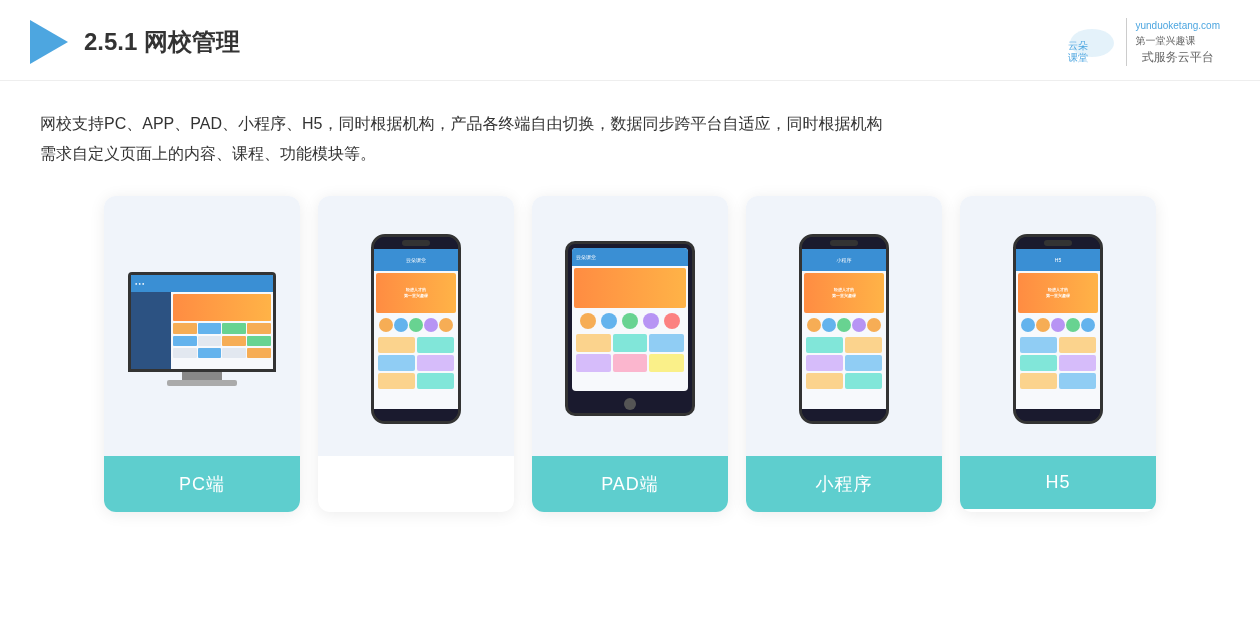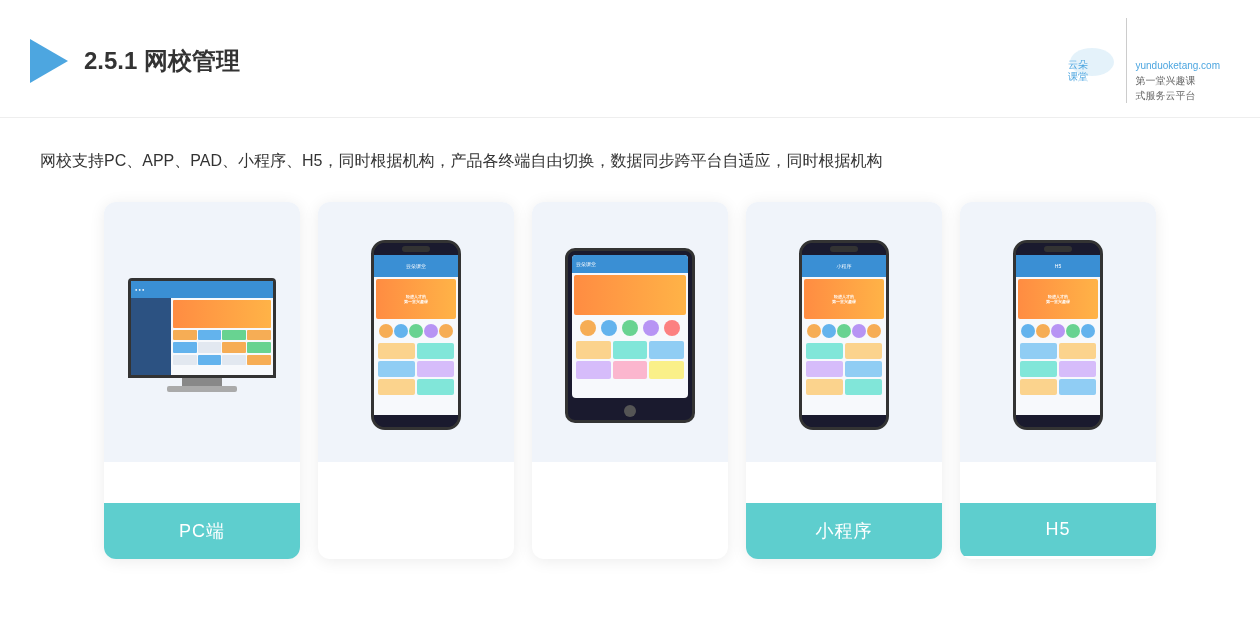--- a/index.html
+++ b/index.html
@@ -88,21 +88,20 @@
     }
 
     .card {
       background: #fff;
       border-radius: 12px;
       box-shadow: 0 2px 16px rgba(0,0,0,0.08);
       width: 196px;
       overflow: hidden;
       display: flex;
       flex-direction: column;
-      gap: 41px;
     }
 
     .card-img-area {
       background: #f0f4fa;
       height: 260px;
       display: flex;
       align-items: center;
       justify-content: center;
       padding: 20px 14px 14px 14px;
     }
@@ -437,29 +436,30 @@
 
         <svg width="52" height="42" viewBox="0 0 52 42">
 
           <ellipse cx="26" cy="22" rx="22" ry="14" fill="#4da6e0" opacity="0.15"></ellipse>
 
           <text x="2" y="28" font-size="10" fill="#4da6e0" font-family="Arial">云朵</text>
           <text x="2" y="40" font-size="10" fill="#4da6e0" font-family="Arial">课堂</text>
         </svg>
       </div>
       <div class="logo-text-block">
-        <span style="font-size:10px;color:#4da6e0;margin-top:40px;">yunduoketang.com</span>
+        <span style="font-size:10px;color:#4da6e0;">yunduoketang.com</span>
         <span style="font-size:10px;color:#666;">第一堂兴趣课</span>
-        <span style="font-size:10px;color:#666;">式服务云平台</span>
+        <span style="font-size:12px;color:#666;text-align:center;">式服务云平台</span>
       </div>
     </div>
   </div>
 
   <div class="description">
     <p>网校支持PC、APP、PAD、小程序、H5，同时根据机构，产品各终端自由切换，数据同步跨平台自适应，同时根据机构</p>
+    <p>需求自定义页面上的内容、课程、功能模块等。</p>
   </div>
 
   <div class="cards-section">
 
     <div class="card">
       <div class="card-img-area">
         <div class="device-pc">
           <div class="pc-screen">
             <div class="pc-screen-inner">
               <div class="pc-screen-header" style="background:#3a8fd4;height:18%;display:flex;align-items:center;padding:2px 4px;">
@@ -562,20 +562,21 @@
               <div class="pad-card-row">
                 <div class="pad-card-item purple"></div>
                 <div class="pad-card-item pink"></div>
                 <div class="pad-card-item yellow"></div>
               </div>
             </div>
           </div>
           <div class="pad-home-button"></div>
         </div>
       </div>
+      <div class="card-label">PAD端</div>
     </div>
 
     <div class="card">
       <div class="card-img-area">
         <div class="device-phone">
           <div class="phone-notch">
               <div class="phone-notch-inner"></div>
             </div>
           <div class="phone-screen">
             <div class="phone-screen-header">

